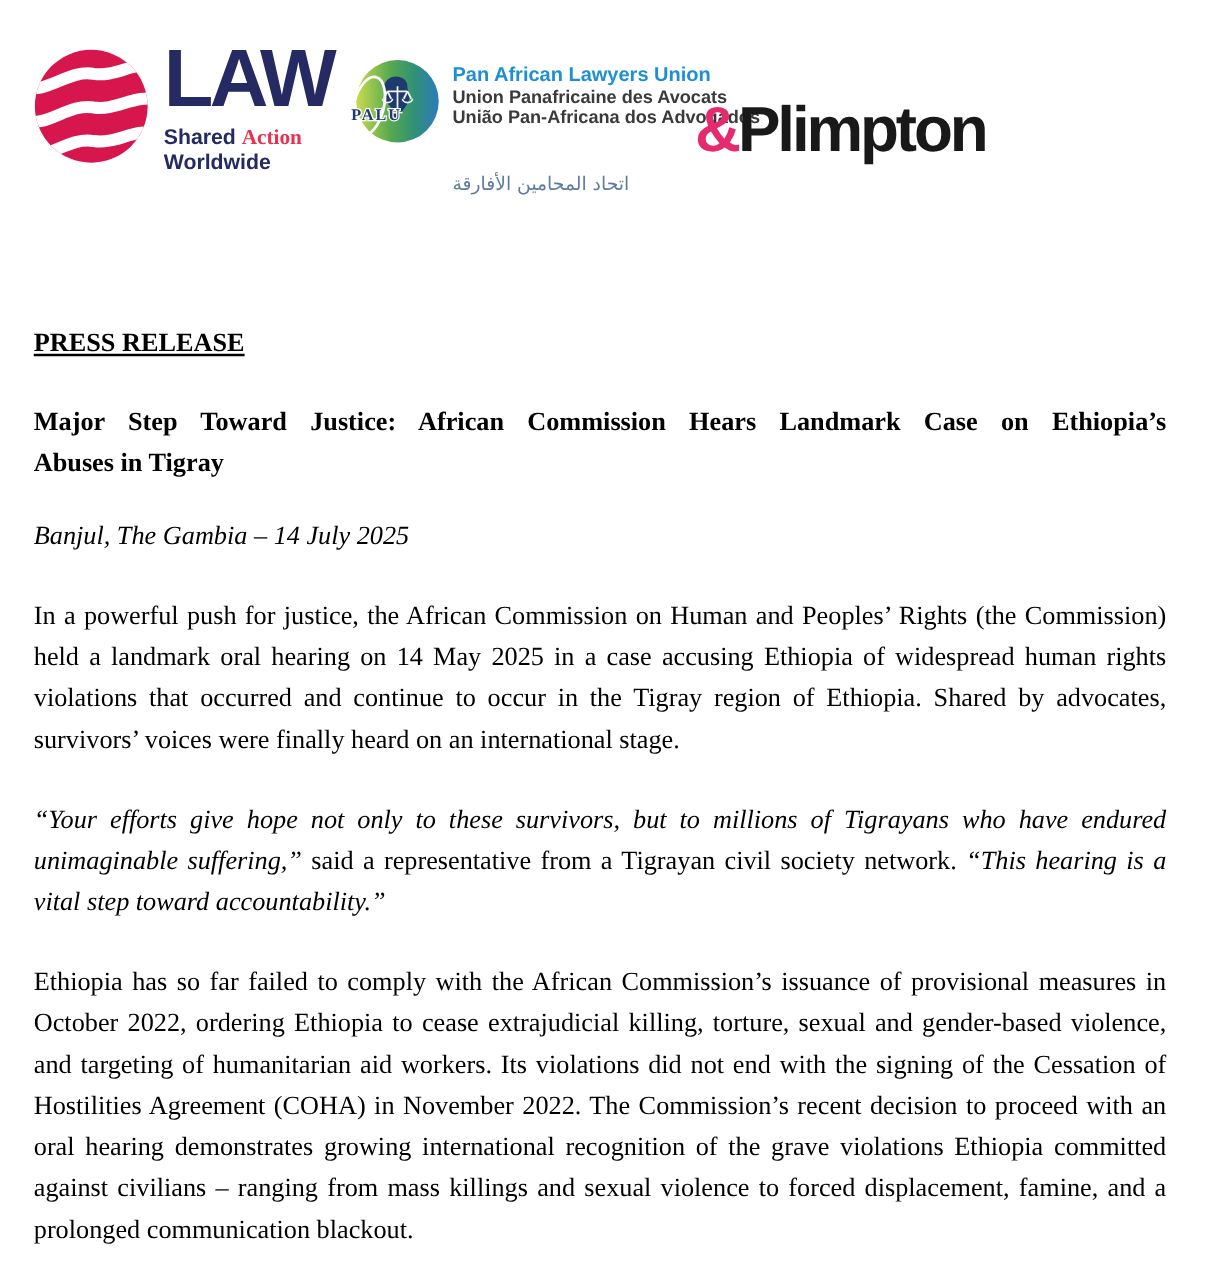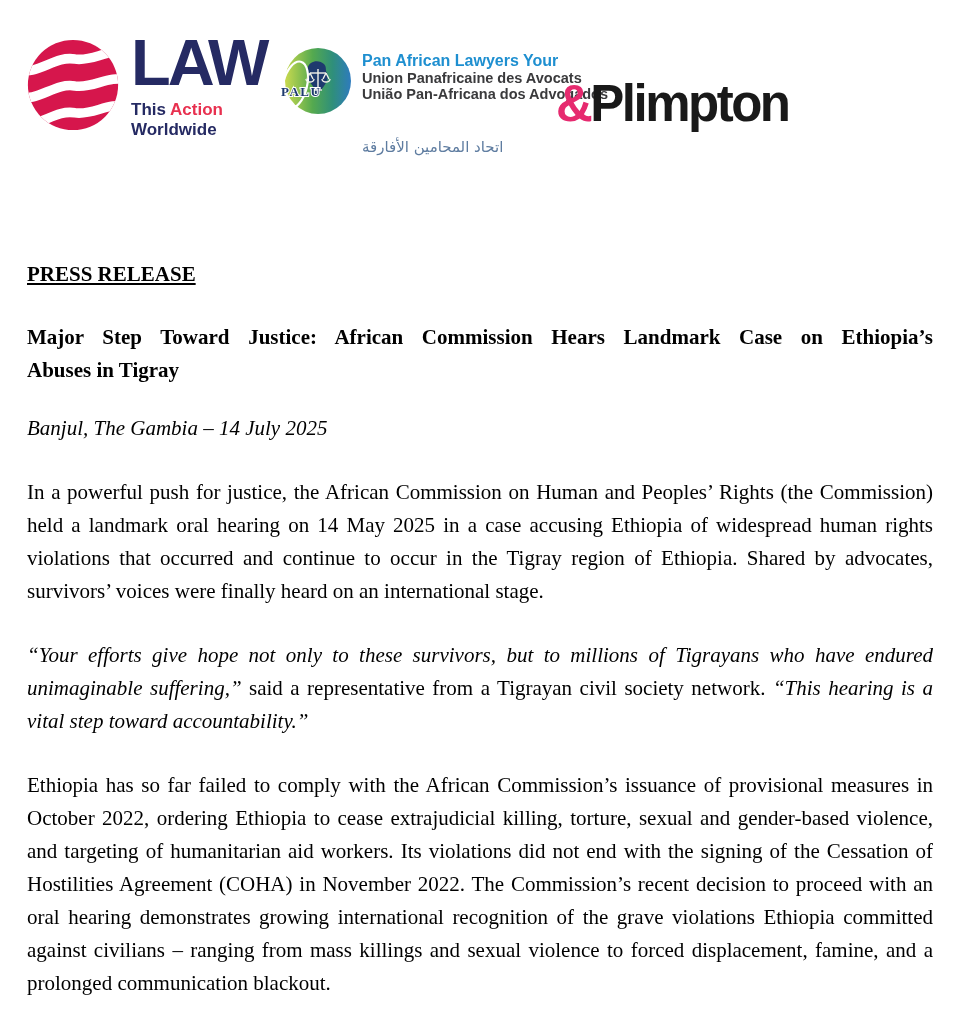--- a/index.html
+++ b/index.html
@@ -19,21 +19,21 @@
   .law-globe { position: absolute; left: 25px; top: 37px; }
   .law-text { position: absolute; left: 131px; top: 33px; font-family: "Liberation Sans", sans-serif; }
   .law-acronym {
     font-weight: 700; font-size: 65px; line-height: 60px;
     letter-spacing: -3px; color: #252A63;
   }
   .law-sub {
     margin-top: 7px; font-weight: 700; font-size: 17px; line-height: 20px;
     color: #252A63;
   }
-  .law-sub .action { color: #E8304F; }
+  .law-sub .action { color: #E8304F; font-family: Liberation Serif, serif; }
 
   .palu-logo { position: absolute; left: 278px; top: 44px; display: flex; align-items: flex-start; }
   .palu-text { margin-left: 8px; padding-top: 7px; font-family: "Liberation Sans", sans-serif; }
   .palu-l1 { color: #1E8FD0; font-weight: 700; font-size: 16px; line-height: 19px; }
   .palu-l2, .palu-l3 { color: #3A3A3C; font-weight: 700; font-size: 14.5px; line-height: 16px; }
   .palu-l4 {
     color: #5E7CA0; font-size: 15px; line-height: 21px;
     font-family: "DejaVu Sans", sans-serif;
     direction: rtl; text-align: left; margin-top: 35px;
   }
@@ -92,21 +92,21 @@
           <rect width="100" height="100" fill="#D6164C"></rect>
           <path d="M-8,33 C12,42 30,19 52,23 C72,26 86,11 108,17" fill="none" stroke="#ffffff" stroke-width="10"></path>
           <path d="M-8,61 C12,70 30,47 52,51 C72,54 86,39 108,45" fill="none" stroke="#ffffff" stroke-width="10"></path>
           <path d="M-8,89 C12,98 30,75 52,79 C72,82 86,67 108,73" fill="none" stroke="#ffffff" stroke-width="10"></path>
         </g>
       </svg>
     </span>
     <div class="law-text">
       <div class="law-acronym">LAW</div>
       <div class="law-sub">
-        <span>This </span><span class="action">Action</span><br>
+        <span>Shared </span><span class="action">Action</span><br>
         <span>Worldwide</span>
       </div>
     </div>
 
     <div class="palu-logo">
       <span>
         <svg width="76" height="76" viewBox="0 0 76 76" aria-hidden="true">
           <defs>
             <linearGradient id="paluGrad" x1="0" y1="0" x2="1" y2="0">
               <stop offset="0" stop-color="#C9DA4F"></stop>
@@ -126,21 +126,21 @@
               <line x1="32" y1="29" x2="35" y2="35"></line>
             <path d="M28,35 a4,3 0 0 0 8,0"></path>
             <line x1="48" y1="29" x2="45" y2="35"></line>
               <line x1="48" y1="29" x2="51" y2="35"></line>
             <path d="M44,35 a4,3 0 0 0 8,0"></path>
           </g>
           <text x="3" y="52" font-family="Liberation Serif, serif" font-weight="bold" font-size="13" letter-spacing="1.5" fill="#1E3A6E" paint-order="stroke" stroke="#ffffff" stroke-width="2">PALU</text>
         </svg>
       </span>
       <div class="palu-text">
-        <div class="palu-l1">Pan African Lawyers Your</div>
+        <div class="palu-l1">Pan African Lawyers Union</div>
         <div class="palu-l2">Union Panafricaine des Avocats</div>
         <div class="palu-l3">União Pan-Africana dos Advogados</div>
         <div class="palu-l4">اتحاد المحامين الأفارقة</div>
       </div>
     </div>
 
     <div class="debevoise-logo">
       <br>
       <span class="amp">&amp;</span><span>Plimpton</span>
     </div>

